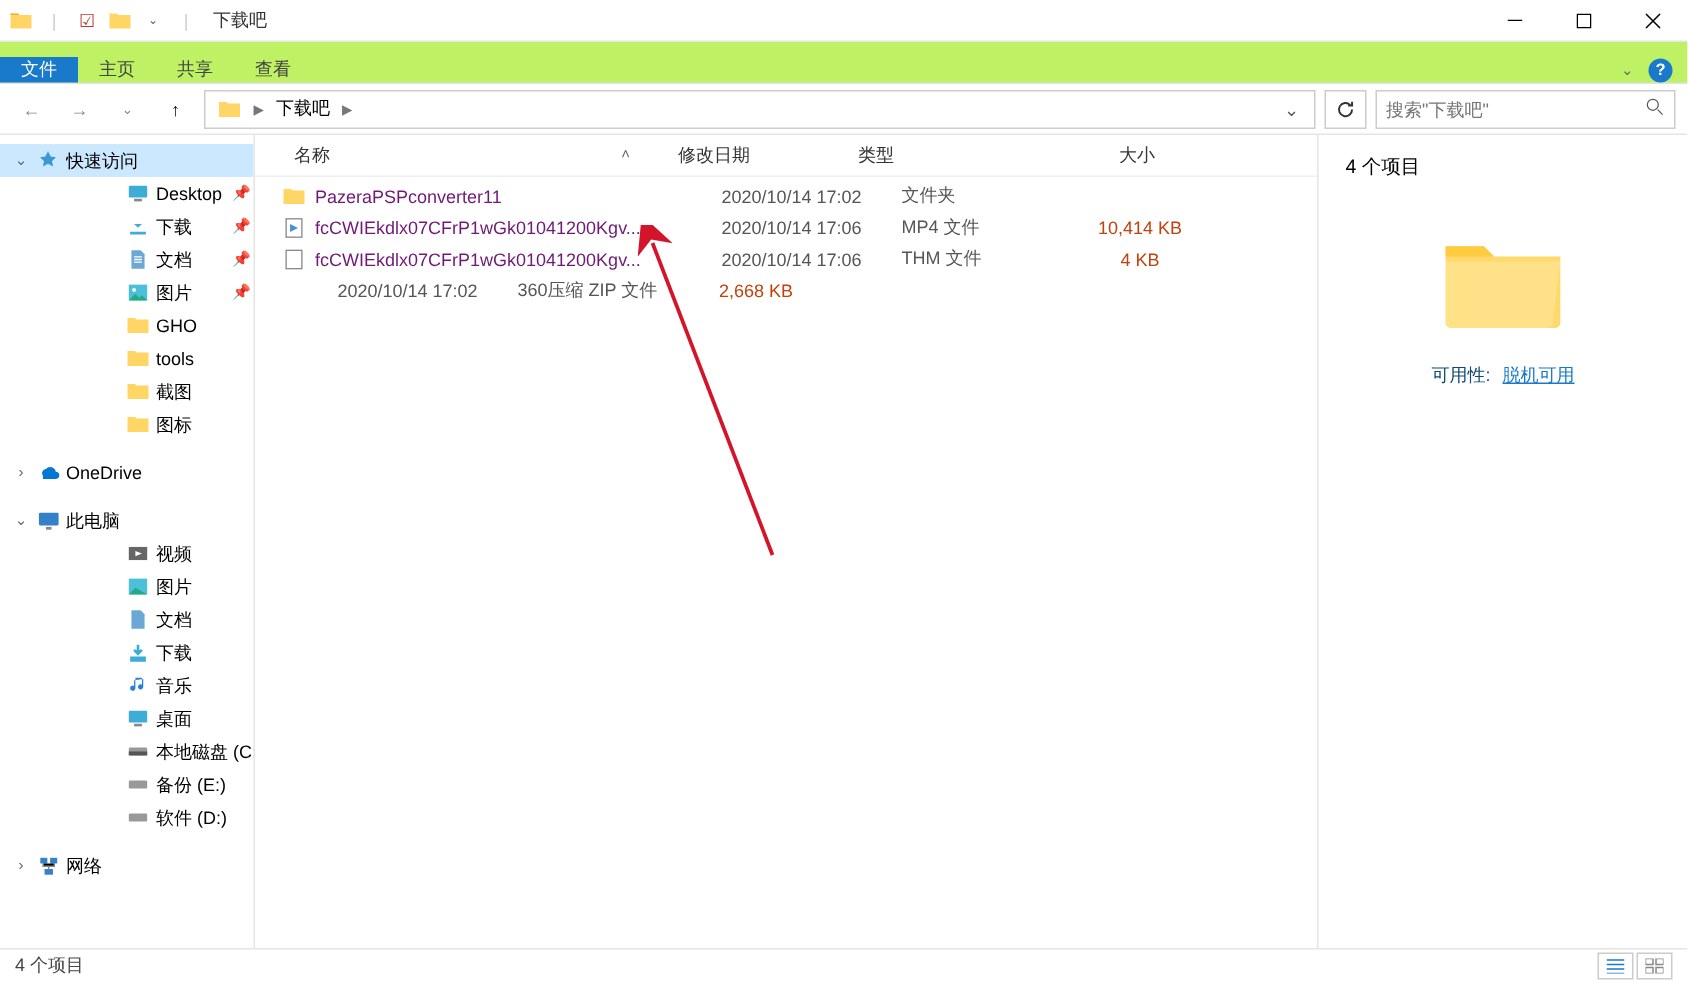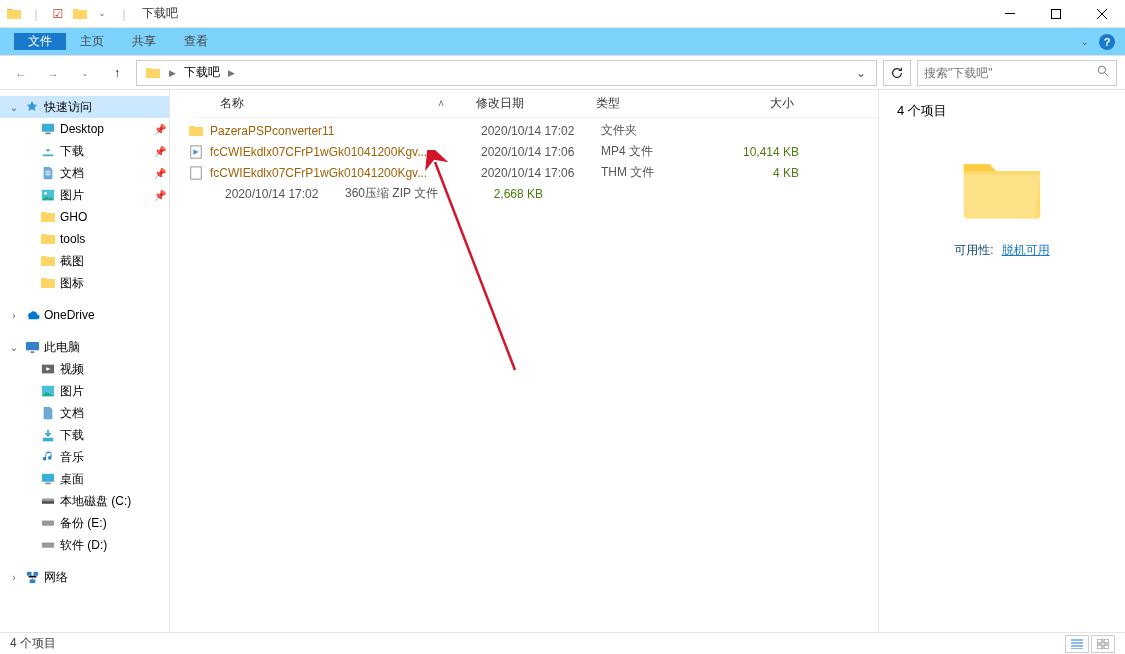--- a/index.html
+++ b/index.html
@@ -7,21 +7,21 @@
 
 
 .titlebar { height: 28px; background: #fff; display: flex; align-items: center; border-bottom: 1px solid #e5e5e5; }
 .qat { display: flex; align-items: center; gap: 6px; padding-left: 6px; }
 .qat-icon { width: 16px; height: 16px; display:flex;align-items:center;justify-content:center; }
 .title-text { padding-left: 10px; color: #333; }
 .win-controls { margin-left: auto; display: flex; }
 .win-btn { width: 46px; height: 28px; display: flex; align-items: center; justify-content: center; color: #000; }
 
 
-.ribbon-tabs { height: 28px; display: flex; align-items: center; background: #7dd3fc; border-bottom: 1px solid #e1e1e1; padding-left: 14px; }
+.ribbon-tabs { height: 28px; display: flex; align-items: flex-end; background: #bef264; border-bottom: 1px solid #e1e1e1; }
 .ribbon-tab { padding: 0 14px; display: flex; align-items: center; color: #444; cursor: default; }
 .ribbon-tab.active { background: #1979ca; color: #fff; }
 .ribbon-right { margin-left: auto; display: flex; align-items: center; gap: 10px; padding-right: 10px; color:#666; }
 .help-circle { width: 16px; height: 16px; border-radius: 50%; background: #1979ca; color: #fff; display:flex;align-items:center;justify-content:center;font-size:11px;font-weight:bold; }
 
 
 .addrbar { height: 34px; display: flex; align-items: center; padding: 3px 8px; gap: 6px; border-bottom: 1px solid #e5e5e5; }
 .nav-btn { width: 26px; height: 26px; display: flex; align-items: center; justify-content: center; color: #888; }
 .nav-btn.enabled { color: #000; }
 .breadcrumb { flex: 1; height: 26px; border: 1px solid #ccc; display: flex; align-items: center; padding: 0 4px; gap: 2px; }
@@ -35,43 +35,43 @@
 
 
 .body { display: flex; height: calc(654px - 28px - 28px - 34px - 22px); }
 
 
 .navpane { width: 170px; border-right: 1px solid #e5e5e5; padding: 6px 0; overflow-y:auto; }
 .nav-item { height: 22px; display: flex; align-items: center; padding-left: 8px; gap: 4px; color: #000; cursor: default; }
 .nav-item.header { font-weight: normal; }
 .nav-item .expand { width: 12px; color: #666; font-size: 10px; text-align:center; }
 .nav-item .noexpand { width: 12px; }
-.nav-item.indent { padding-left: 24px; }
+.nav-item.indent { padding-left: 24px; margin-left: 44px; }
 .nav-icon { width: 16px; height: 16px; display:flex;align-items:center;justify-content:center; }
 .nav-label { flex:1; white-space:nowrap; overflow:hidden; }
 .pin-icon { color: #888; font-size: 10px; width:16px; text-align:center; }
 .nav-item.selected { background: #cce8ff; }
 .nav-spacer { height: 10px; }
 
 
 .filepane { flex:1; display:flex; flex-direction:column; }
-.col-headers { height: 28px; display: flex; align-items: center; border-bottom: 1px solid #f0f0f0; padding-left: 20px; margin-left: 24px; }
+.col-headers { height: 28px; display: flex; align-items: center; border-bottom: 1px solid #f0f0f0; padding-left: 20px; }
 .col { color: #333; padding: 0 6px; display:flex; align-items:center; gap:6px; }
 .col.name { width: 256px; }
 .col.date { width: 120px; }
 .col.type { width: 120px; }
 .col.size { width: 90px; text-align:right; justify-content:flex-end; }
 .sort-arrow { color:#666; font-size:10px; }
 .file-rows { flex:1; padding-top: 2px; }
 .file-row { height: 21px; display: flex; align-items: center; padding-left: 12px; cursor: default; }
-.file-row .cell { padding: 0 6px; color: #a16207; white-space:nowrap; overflow:hidden; text-overflow:ellipsis; }
+.file-row .cell { padding: 0 6px; color: #701a75; white-space:nowrap; overflow:hidden; text-overflow:ellipsis; }
 .file-row .cell.name { width: 256px; display:flex; align-items:center; gap:6px; }
 .file-row .cell.date { width: 120px; color:#555;margin-left:37px; }
 .file-row .cell.type { width: 120px; color:#555; }
-.file-row .cell.size { width: 90px; text-align:right; color:#4d7c0f; }
+.file-row .cell.size { width: 90px; text-align:center; color:#c2410c; }
 .file-icon { width:16px; height:16px; display:flex;align-items:center;justify-content:center; flex-shrink:0; }
 
 
 .detailspane { width: 247px; border-left: 1px solid #e5e5e5; padding: 12px 18px; display:flex; flex-direction:column; align-items:center; }
 .details-title { align-self:stretch; color:#000; font-size:13px; margin-bottom: 24px; }
 .folder-large { width: 86px; height: 68px; margin-top: 10px; }
 .avail-row { margin-top: 20px; display:flex; gap:8px; font-size:12px; }
 .avail-label { color:#0c4a6e; }
 .avail-val { color:#1979ca;text-decoration:underline; }
 

